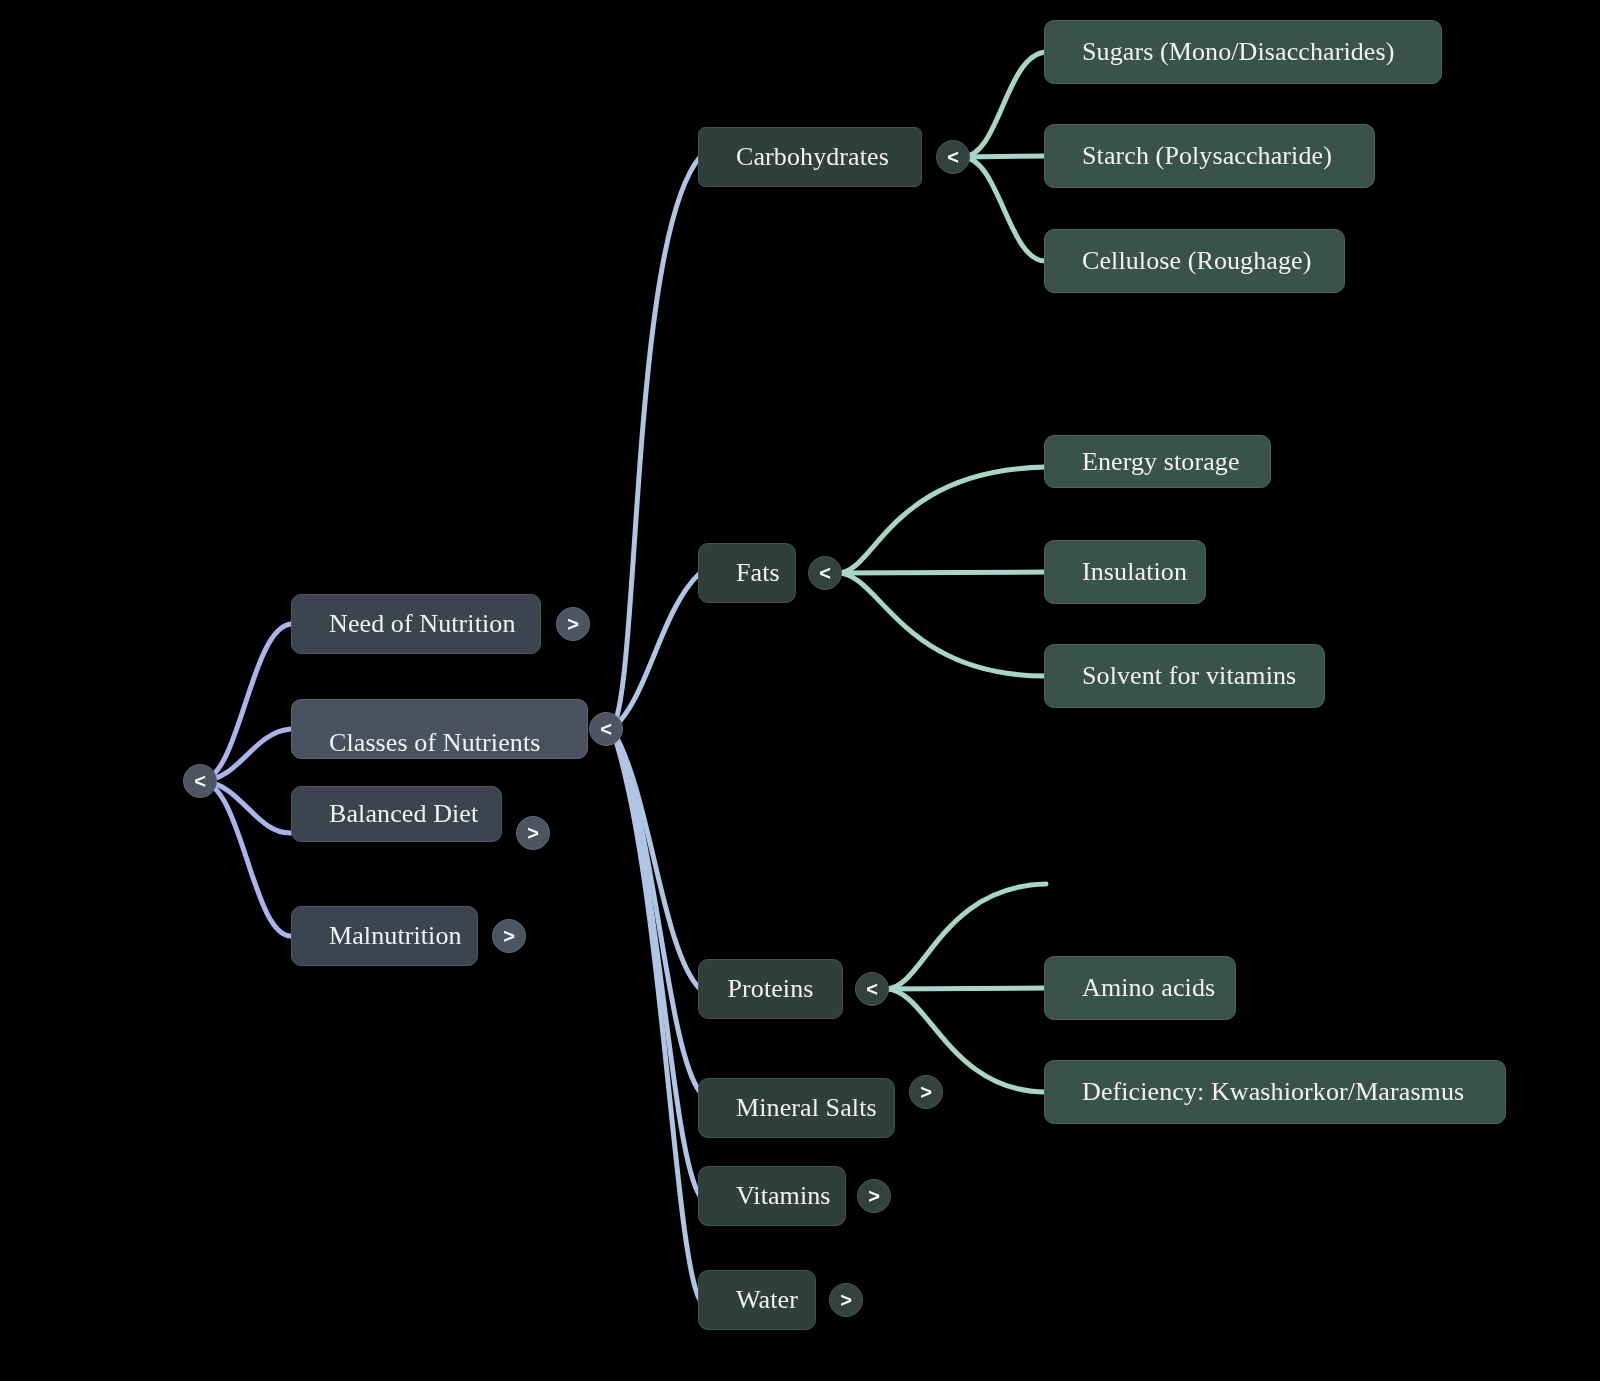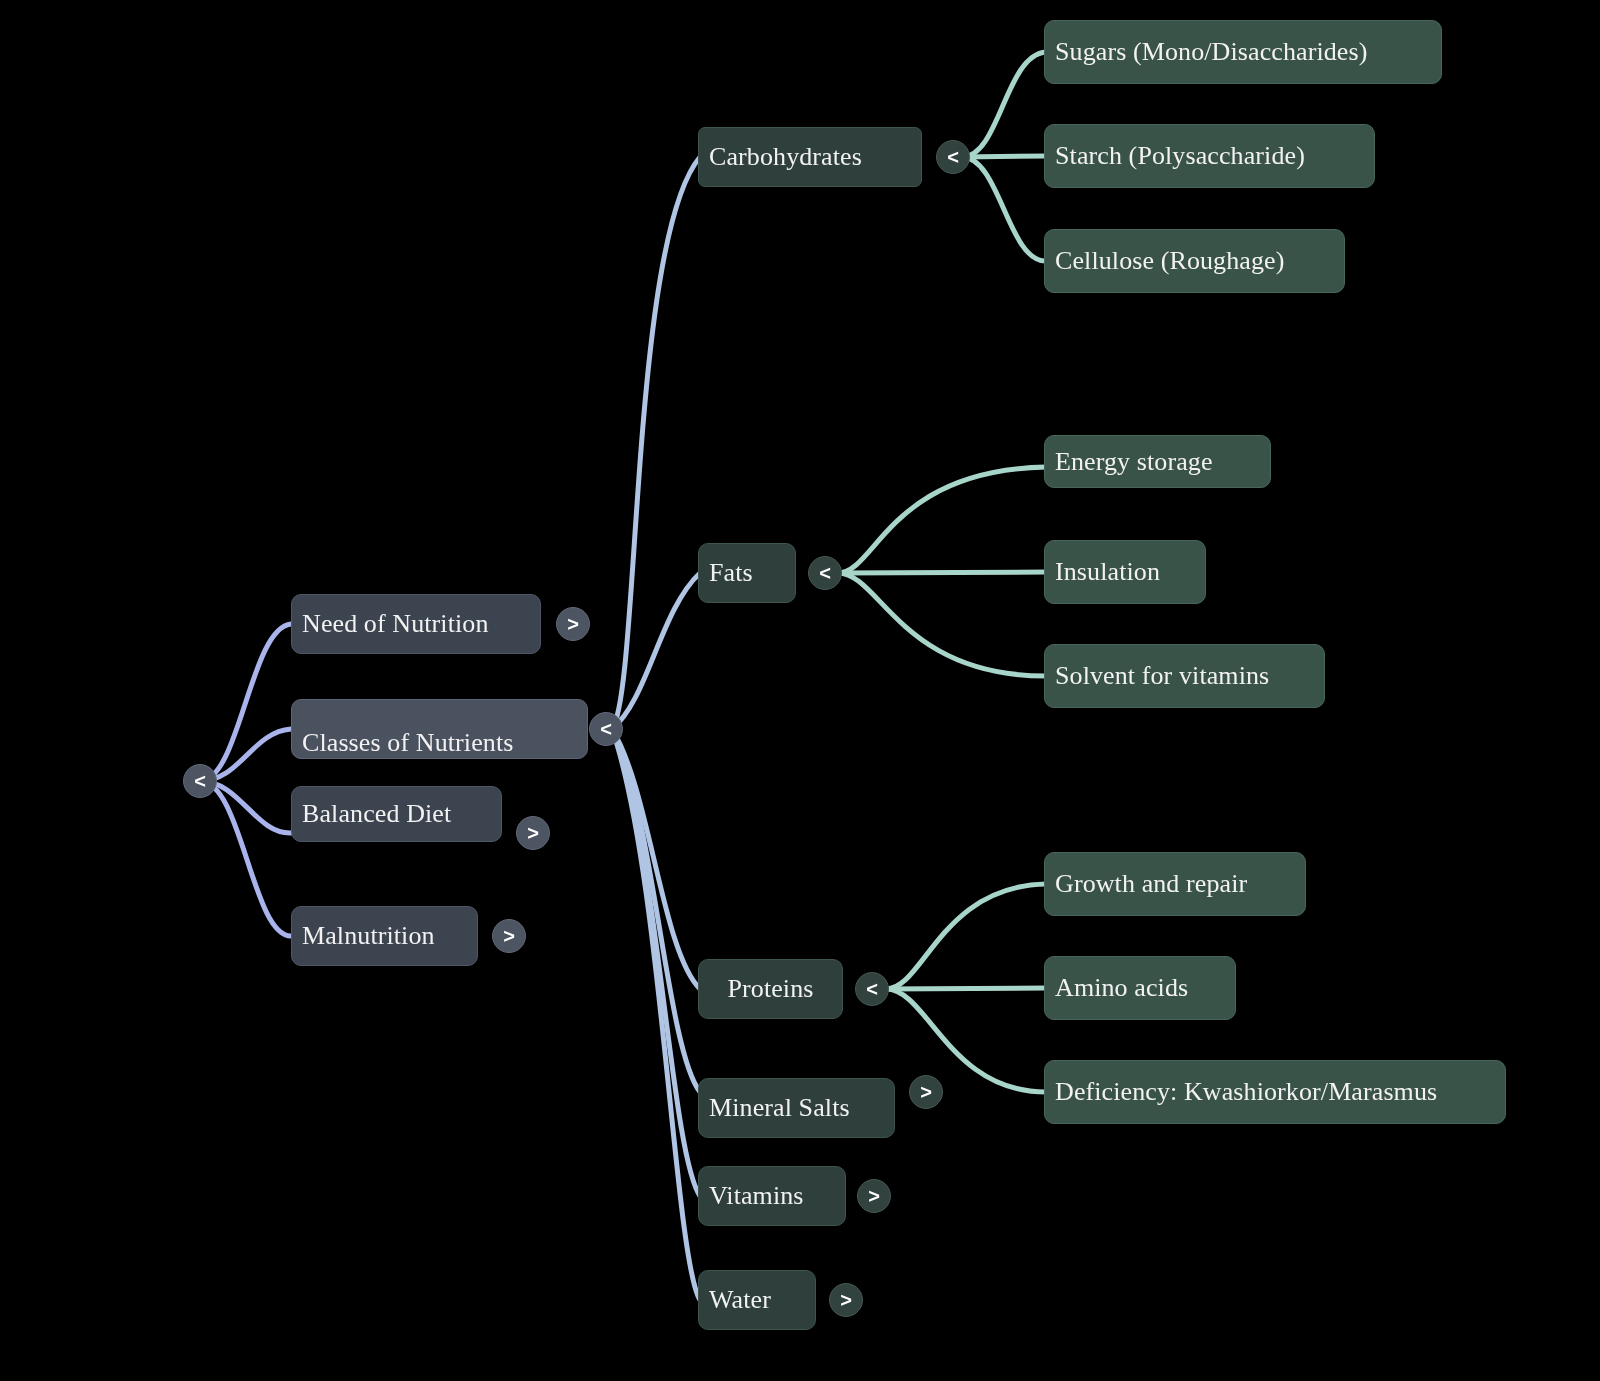--- a/index.html
+++ b/index.html
@@ -25,21 +25,21 @@
   }
   .node {
     position: absolute;
     box-sizing: border-box;
     display: flex;
     align-items: center;
     border-radius: 10px;
     color: #f2f2f2;
     font-size: 26px;
     line-height: 1.15;
-    padding: 0 10px;
+    padding: 0 37px;
     white-space: nowrap;
     letter-spacing: 0.1px;
   }
   .node.root {
     background: #565a7c;
     border: 1px solid #7a7ea0;
     font-size: 26px;
   }
   .node.lvl1 {
     background: #3c4450;
@@ -185,23 +185,20 @@
   <div class="node lvl3" style="left:1044px; top:435px; width:227px; height:53px;">
     <span>Energy storage</span>
   </div>
   <div class="node lvl3" style="left:1044px; top:540px; width:162px; height:64px;">
     <span>Insulation</span>
   </div>
   <div class="node lvl3" style="left:1044px; top:644px; width:281px; height:64px;">
     <span>Solvent for vitamins</span>
   </div>
 
-  <div class="node lvl3" style="left:1044px; top:852px; width:262px; height:64px;">
-    <span>Growth and repair</span>
-  </div>
   <div class="node lvl3" style="left:1044px; top:956px; width:192px; height:64px;">
     <span>Amino acids</span>
   </div>
   <div class="node lvl3" style="left:1044px; top:1060px; width:462px; height:64px;">
     <span>Deficiency: Kwashiorkor/Marasmus</span>
   </div>
 
 </div>
 
 </body></html>

